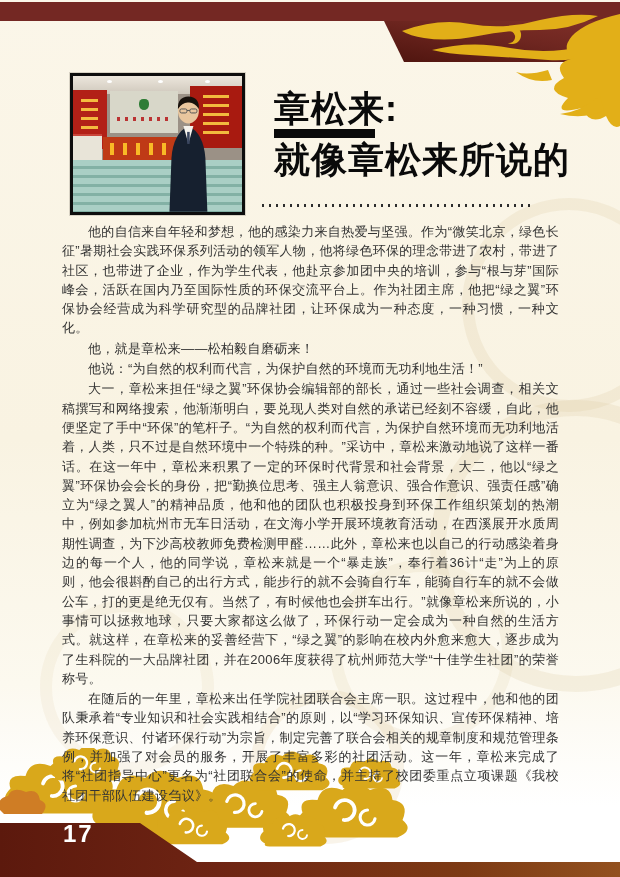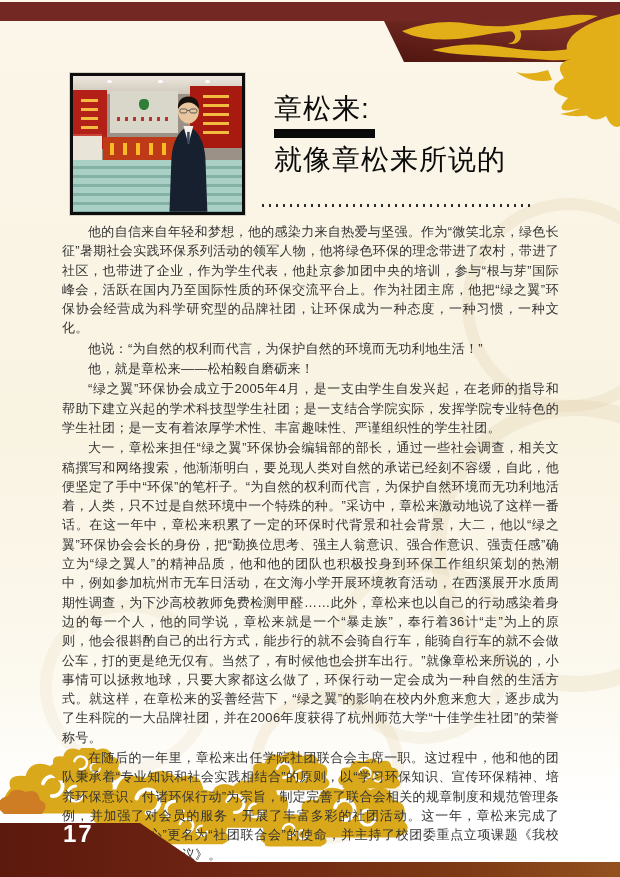--- a/index.html
+++ b/index.html
@@ -41,21 +41,21 @@
   .ph-left-lower{left:0;top:43%;width:17%;height:19%;background:#e8e4d8;
     border-top:2px solid #c9453a;}
   .ph-strip{left:18%;top:45%;width:46%;height:17%;background:#bf3a16;}
   .ph-strip:after{content:"";position:absolute;inset:25% 8%;
     background:repeating-linear-gradient(90deg,rgba(255,200,40,.9) 0 4px,transparent 4px 13px);}
   .ph-seats{left:0;bottom:0;width:100%;height:38%;
     background:repeating-linear-gradient(180deg,#aacfc5 0 6px,#83b1a5 6px 9px);}
   .ph-person{left:50%;top:12%;width:36%;height:88%;}
 
   .title-block{position:absolute;left:274px;top:92px;color:#0a0a0a;}
-  .title-line{font-size:28px;font-weight:400;letter-spacing:1px;line-height:34px;white-space:nowrap;}
+  .title-line{font-size:36px;font-weight:700;letter-spacing:1px;line-height:34px;white-space:nowrap;}
   .title-bar{width:101px;height:9px;background:#0a0a0a;margin:3px 0 5px 0;}
 
   .dotted{position:absolute;left:262px;top:204px;width:272px;height:3px;
     background:repeating-linear-gradient(90deg,#2d2d2d 0 2px,transparent 2px 7px);}
 
   .article{position:absolute;left:61px;top:221px;width:499px;color:#333;
     font-size:13px;line-height:19.3px;text-align:justify;letter-spacing:0.3px;}
   .article p{margin:1px;text-indent:2em;}
   .article .sect{font-weight:700;text-align:center;text-indent:0;color:#222;
     margin:12px 0 7px 0;letter-spacing:1px;}
@@ -146,23 +146,22 @@
     <use href="#cl" transform="translate(252,8) scale(0.9)"></use>
     <use href="#cl" transform="translate(300,42) scale(1.25)"></use>
     <use href="#cl" transform="translate(340,14) scale(0.7)"></use>
     <use href="#cl" transform="translate(156,64) scale(0.85)"></use>
     <use href="#cl" transform="translate(262,70) scale(0.75)"></use>
     <path d="M0,62 Q-4,50 8,48 Q12,38 26,44 Q38,40 40,52 Q50,56 42,66 L4,66 Z" fill="#cf7d25"></path>
   </svg>
 
   <div class="article">
     <p>他的自信来自年轻和梦想，他的感染力来自热爱与坚强。作为“微笑北京，绿色长征”暑期社会实践环保系列活动的领军人物，他将绿色环保的理念带进了农村，带进了社区，也带进了企业，作为学生代表，他赴京参加团中央的培训，参与“根与芽”国际峰会，活跃在国内乃至国际性质的环保交流平台上。作为社团主席，他把“绿之翼”环保协会经营成为科学研究型的品牌社团，让环保成为一种态度，一种习惯，一种文化。</p>
+    <p>他，就是章松来——松柏毅自磨砺来！</p>
     <p>他说：“为自然的权利而代言，为保护自然的环境而无功利地生活！”</p>
-    <p>他，就是章松来——松柏毅自磨砺来！</p>
-    <p>“绿之翼”环保协会成立于2005年4月，是一支由学生自发兴起，在老师的指导和帮助下建立兴起的学术科技型学生社团；是一支结合学院实际，发挥学院专业特色的学生社团；是一支有着浓厚学术性、丰富趣味性、严谨组织性的学生社团。</p>
     <p>大一，章松来担任“绿之翼”环保协会编辑部的部长，通过一些社会调查，相关文稿撰写和网络搜索，他渐渐明白，要兑现人类对自然的承诺已经刻不容缓，自此，他便坚定了手中“环保”的笔杆子。“为自然的权利而代言，为保护自然环境而无功利地活着，人类，只不过是自然环境中一个特殊的种。”采访中，章松来激动地说了这样一番话。在这一年中，章松来积累了一定的环保时代背景和社会背景，大二，他以“绿之翼”环保协会会长的身份，把“勤换位思考、强主人翁意识、强合作意识、强责任感”确立为“绿之翼人”的精神品质，他和他的团队也积极投身到环保工作组织策划的热潮中，例如参加杭州市无车日活动，在文海小学开展环境教育活动，在西溪展开水质周期性调查，为下沙高校教师免费检测甲醛……此外，章松来也以自己的行动感染着身边的每一个人，他的同学说，章松来就是一个“暴走族”，奉行着36计“走”为上的原则，他会很斟酌自己的出行方式，能步行的就不会骑自行车，能骑自行车的就不会做公车，打的更是绝无仅有。当然了，有时候他也会拼车出行。”就像章松来所说的，小事情可以拯救地球，只要大家都这么做了，环保行动一定会成为一种自然的生活方式。就这样，在章松来的妥善经营下，“绿之翼”的影响在校内外愈来愈大，逐步成为了生科院的一大品牌社团，并在2006年度获得了杭州师范大学“十佳学生社团”的荣誉称号。</p>
     <p>在随后的一年里，章松来出任学院社团联合会主席一职。这过程中，他和他的团队秉承着“专业知识和社会实践相结合”的原则，以“学习环保知识、宣传环保精神、培养环保意识、付诸环保行动”为宗旨，制定完善了联合会相关的规章制度和规范管理条例，并加强了对会员的服务，开展了丰富多彩的社团活动。这一年，章松来完成了将“社团指导中心”更名为“社团联合会”的使命，并主持了校团委重点立项课题《我校社团干部队伍建设刍议》。</p>
 
   </div>
 
   <svg class="ftr-svg" viewBox="0 0 620 67">
     <defs>
       <linearGradient id="fg" x1="0" y1="0" x2="1" y2="0">
         <stop offset="0" stop-color="#5c190d"></stop>
         <stop offset="0.35" stop-color="#6e2413"></stop>

